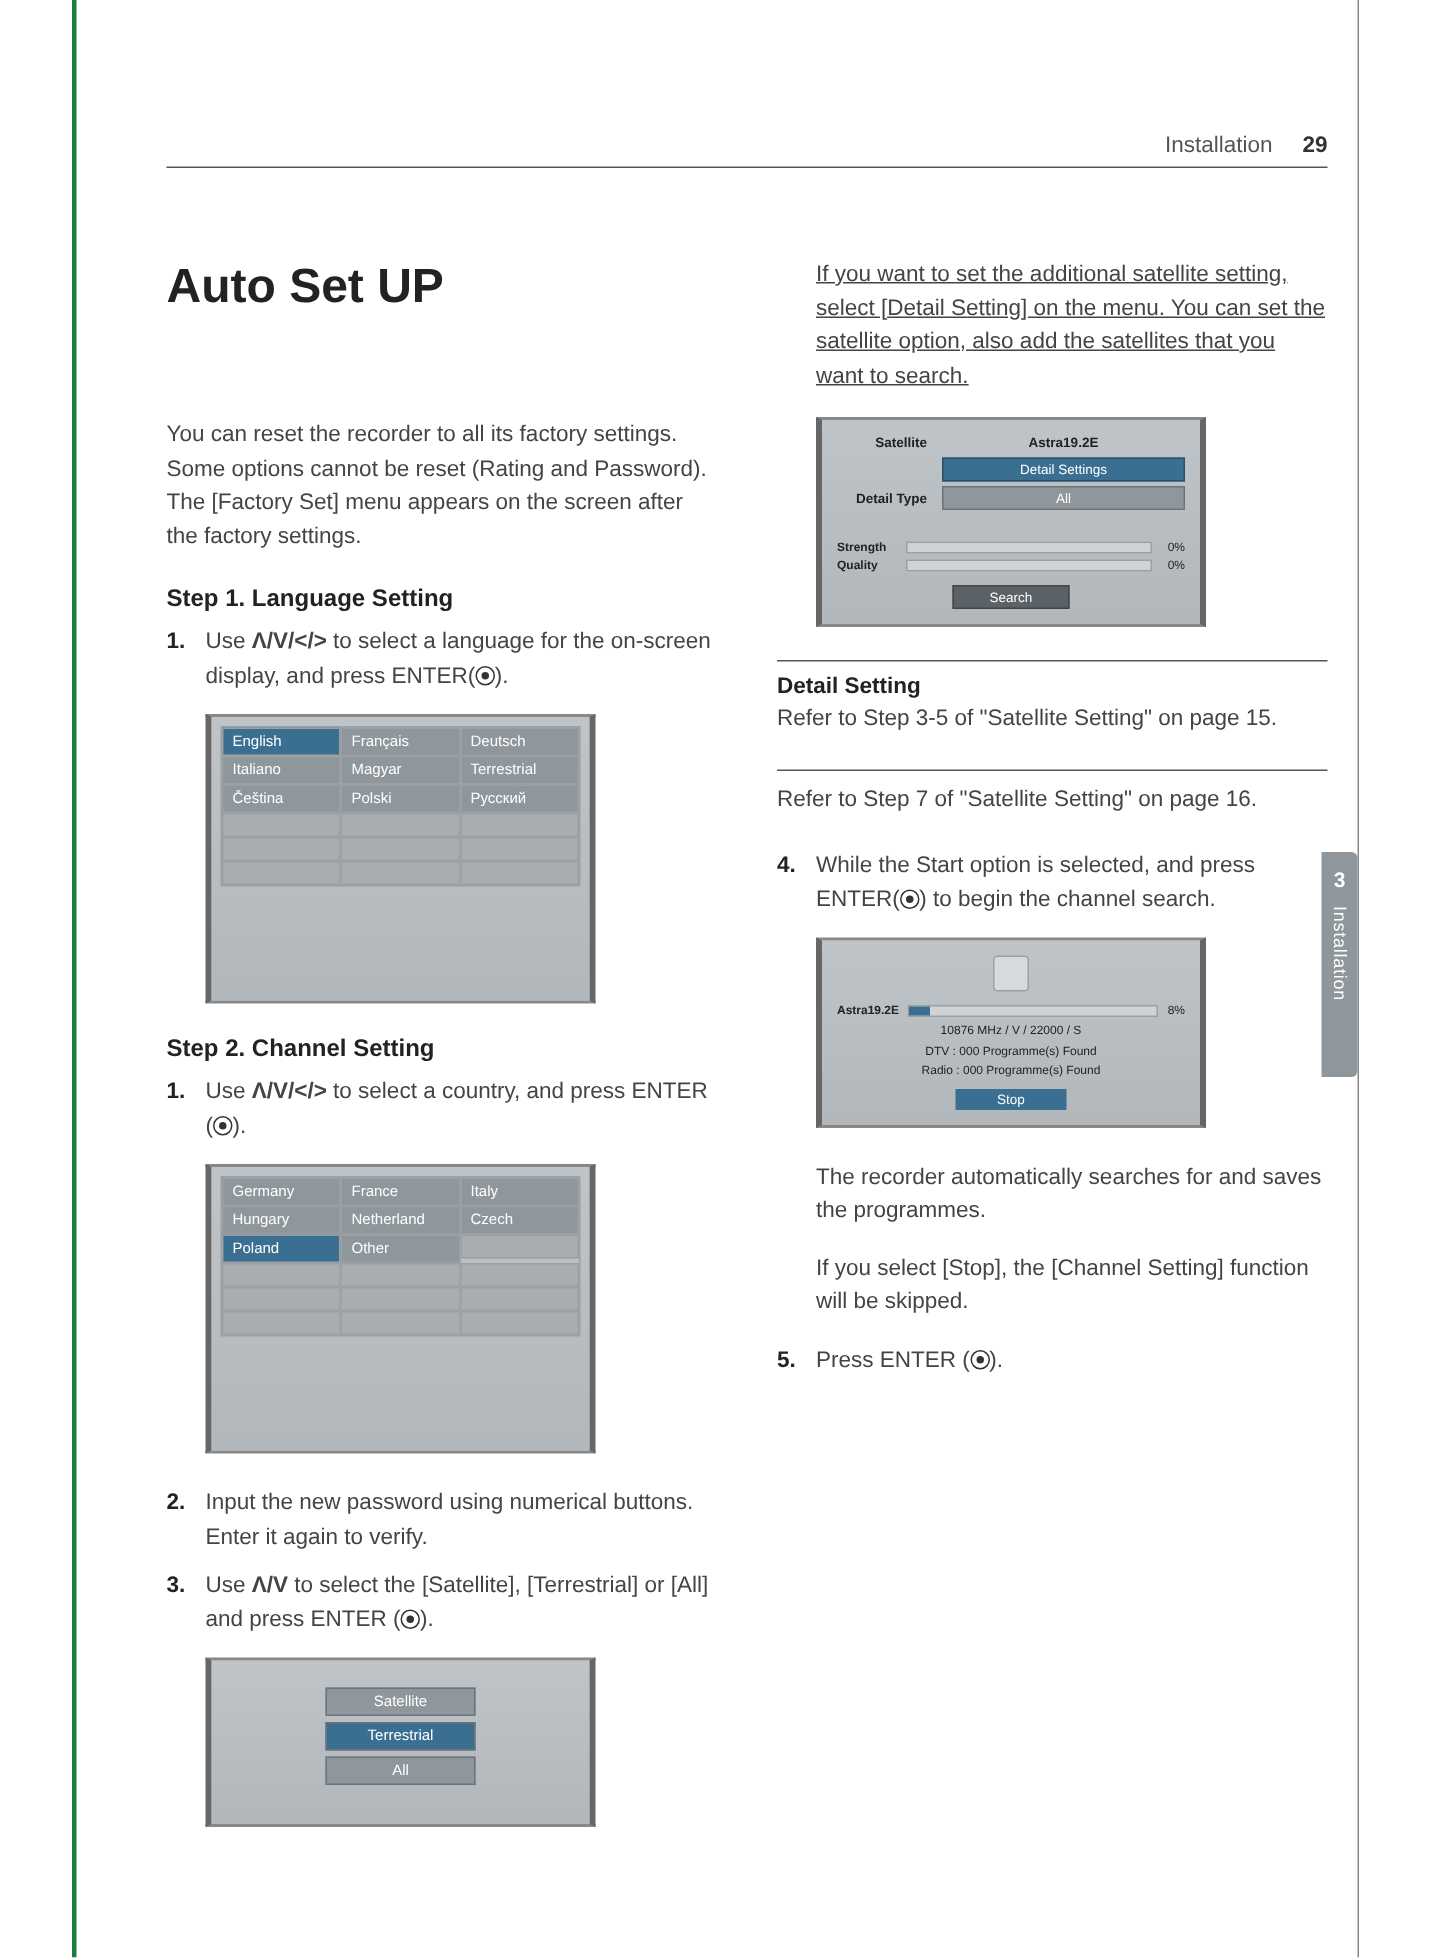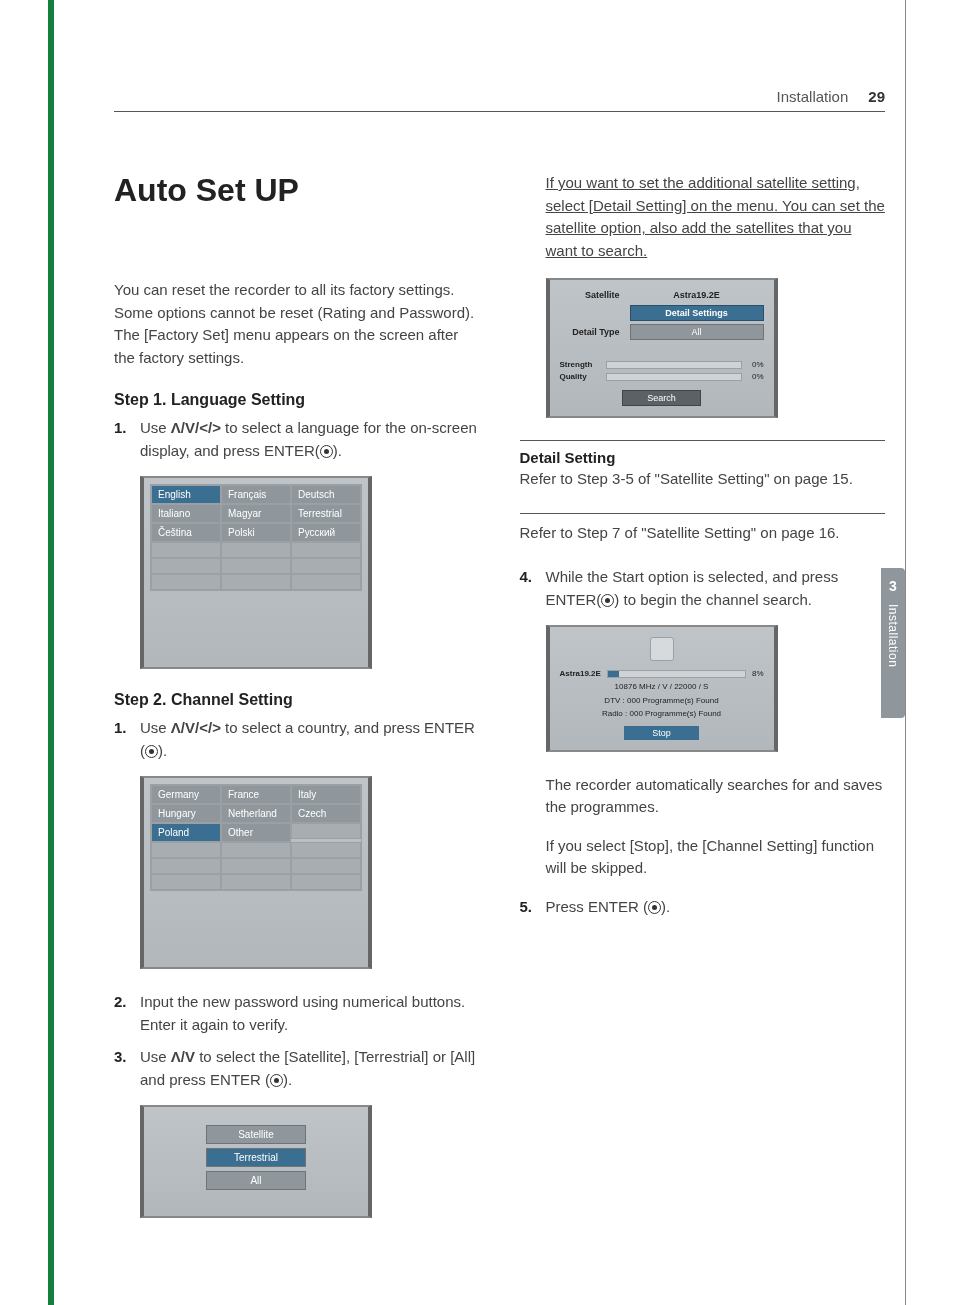--- a/index.html
+++ b/index.html
@@ -10,21 +10,21 @@
     width: 954px;
     height: 1305px;
     position: relative;
   }
   .page {
     position: absolute;
     left: 48px;
     right: 48px;
     top: 0;
     bottom: 0;
-    border-left: 6px solid #15803d;
+    border-left: 3px solid #15803d;
     border-right: 1px solid #888;
   }
   .inner {
     position: absolute;
     left: 60px;
     right: 20px;
     top: 88px;
     bottom: 0;
   }
   .header-row {
@@ -95,21 +95,21 @@
     left: 3px; top: 3px;
     width: 5px; height: 5px;
     background: #333;
     border-radius: 50%;
   }
   .arrow-sym { font-family: Arial, sans-serif; font-weight: 700; }
 
   
   .mock {
     margin: 10px 0 22px 26px;
-    width: 232px;
+    width: 260px;
     border: 2px solid #888;
     border-left: 4px solid #666;
     border-right: 4px solid #666;
     background: linear-gradient(#bfc4c8, #b2b7bb);
     font-size: 10px;
     color: #fff;
   }
   .mock-grid {
     display: grid;
     grid-template-columns: repeat(3, 1fr);
@@ -157,21 +157,21 @@
     color: #222;
   }
   .mock-sat-row .lab { width: 70px; text-align: right; padding-right: 10px; font-weight: 700; }
   .mock-sat-row .val {
     flex: 1;
     text-align: center;
     padding: 2px 4px;
     color: #fff;
   }
   .mock-sat-row .val.box { background: #8f979c; border: 1px solid #6d7377; }
-  .mock-sat-row .val.sel { background: #3a6f91; border: 1px solid #2b4f68; font-weight: bold; }
+  .mock-sat-row .val.sel { background: #3a6f91; border: 1px solid #2b4f68; }
   .mock-bar-row { display: flex; align-items: flex-end; font-size: 8px; color: #222; }
   .mock-bar-row .blab { width: 46px; font-weight: 700; }
   .mock-bar-row .bar { flex:1; height:8px; background:#cfd3d6; border:1px solid #9aa0a4; }
   .mock-bar-row .pct { width: 22px; text-align: right; padding-left: 4px; }
   .mock-search-btn {
     align-self: center;
     margin-top: 6px;
     padding: 2px 24px;
     background: #5b6267;
     color: #fff;

